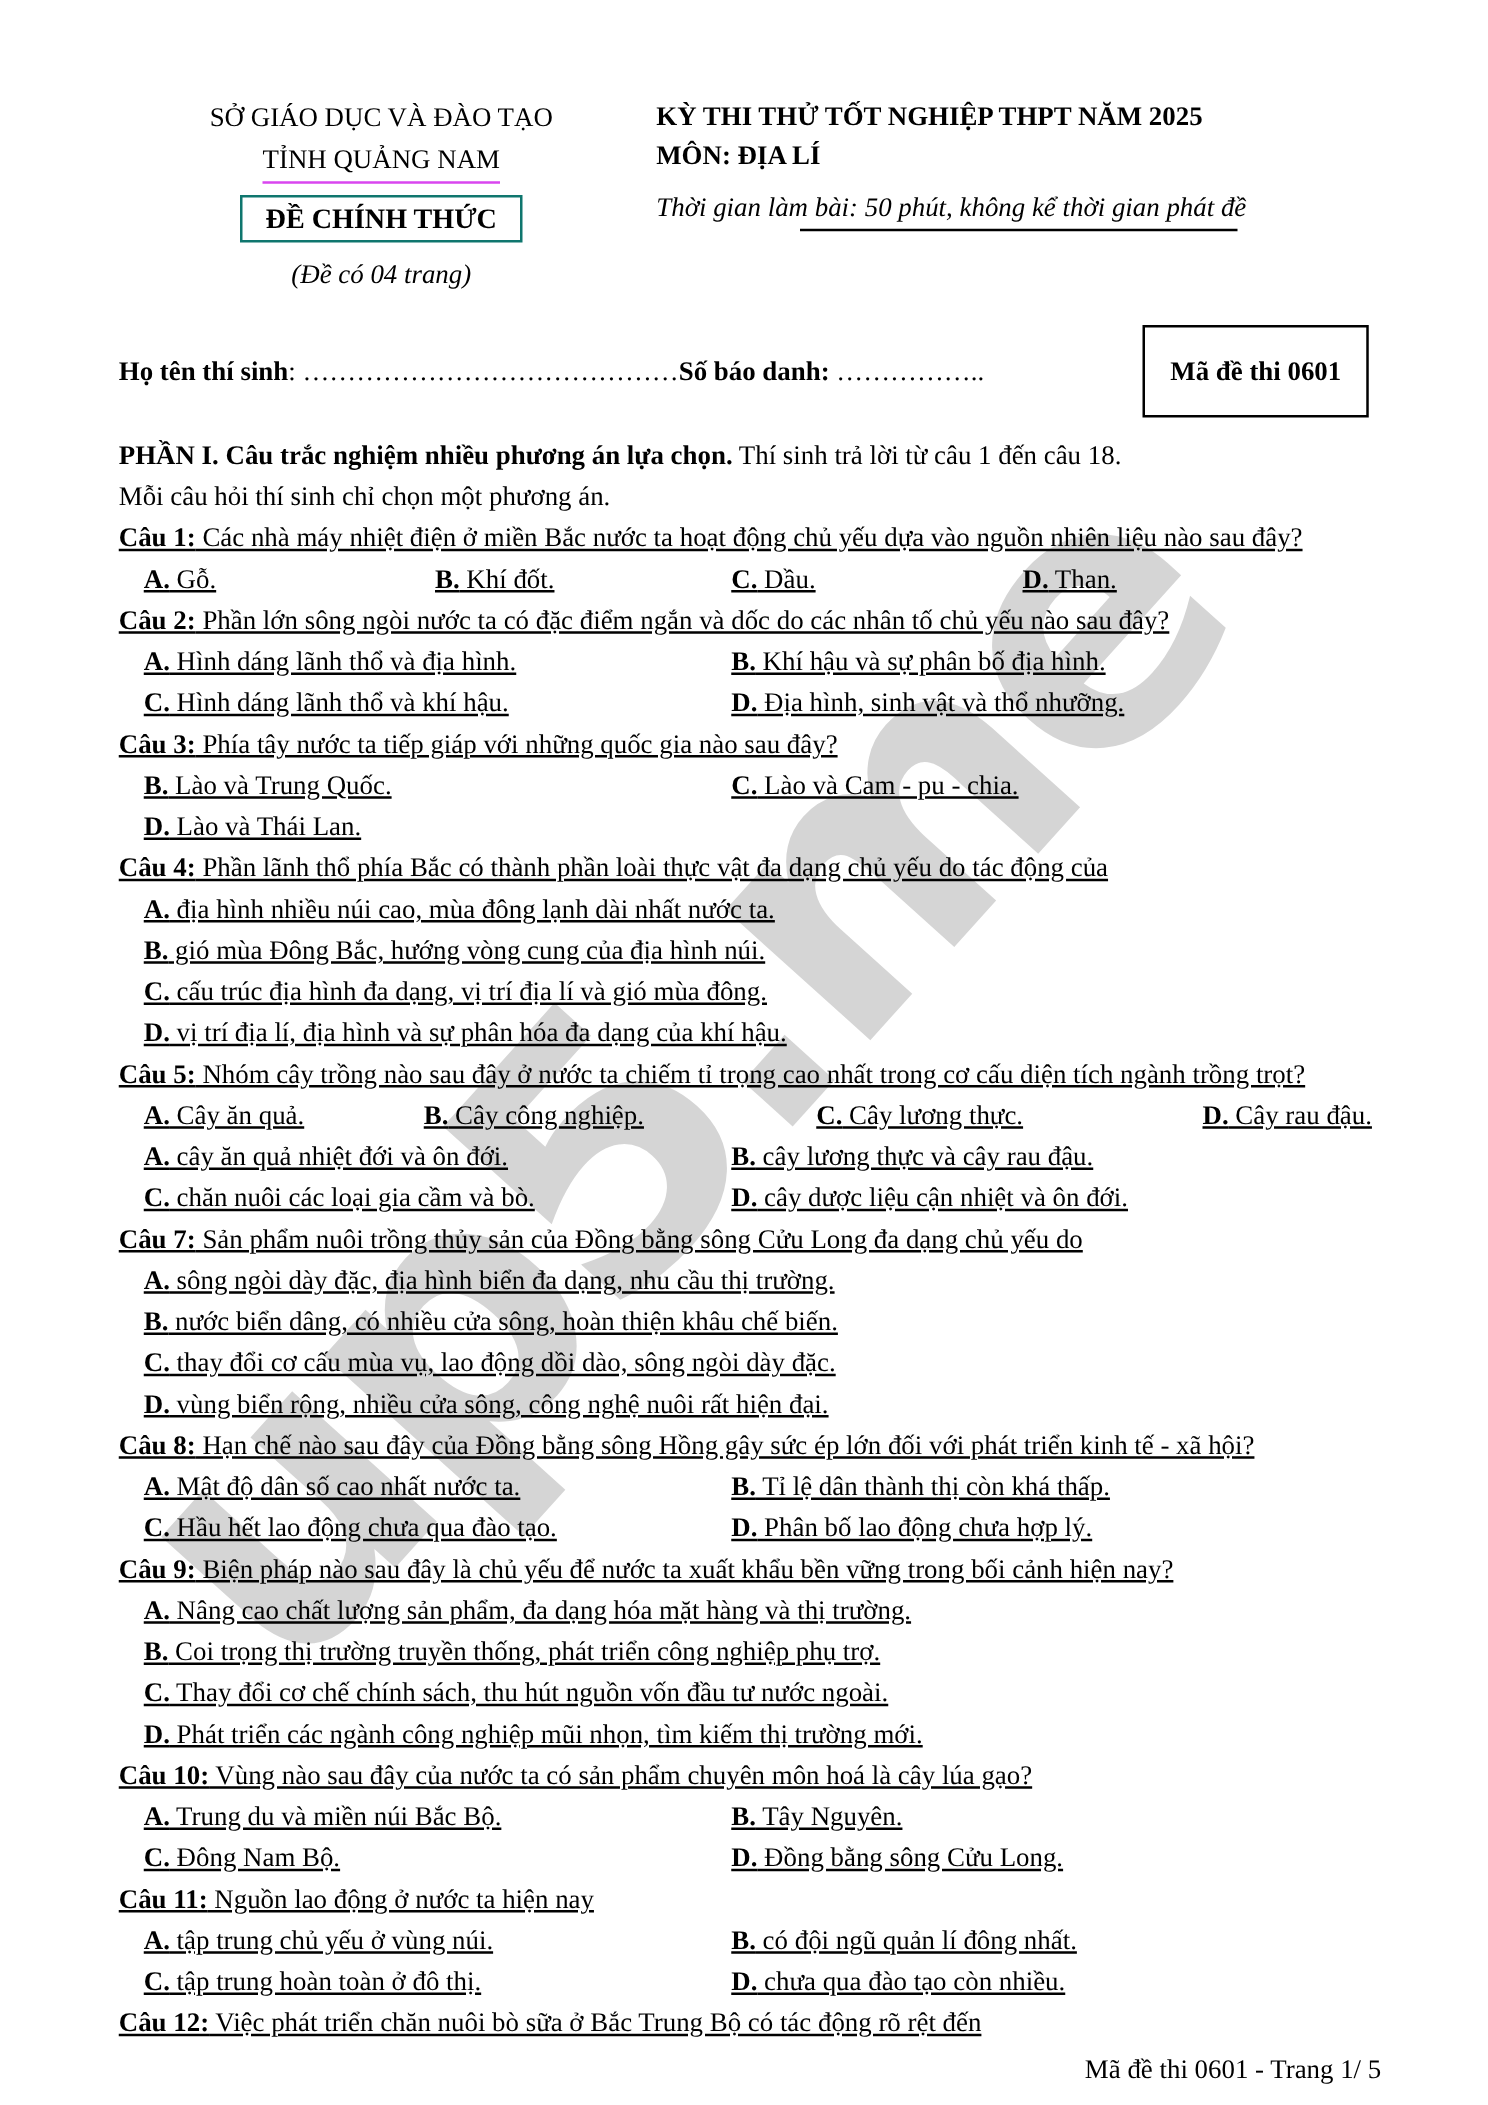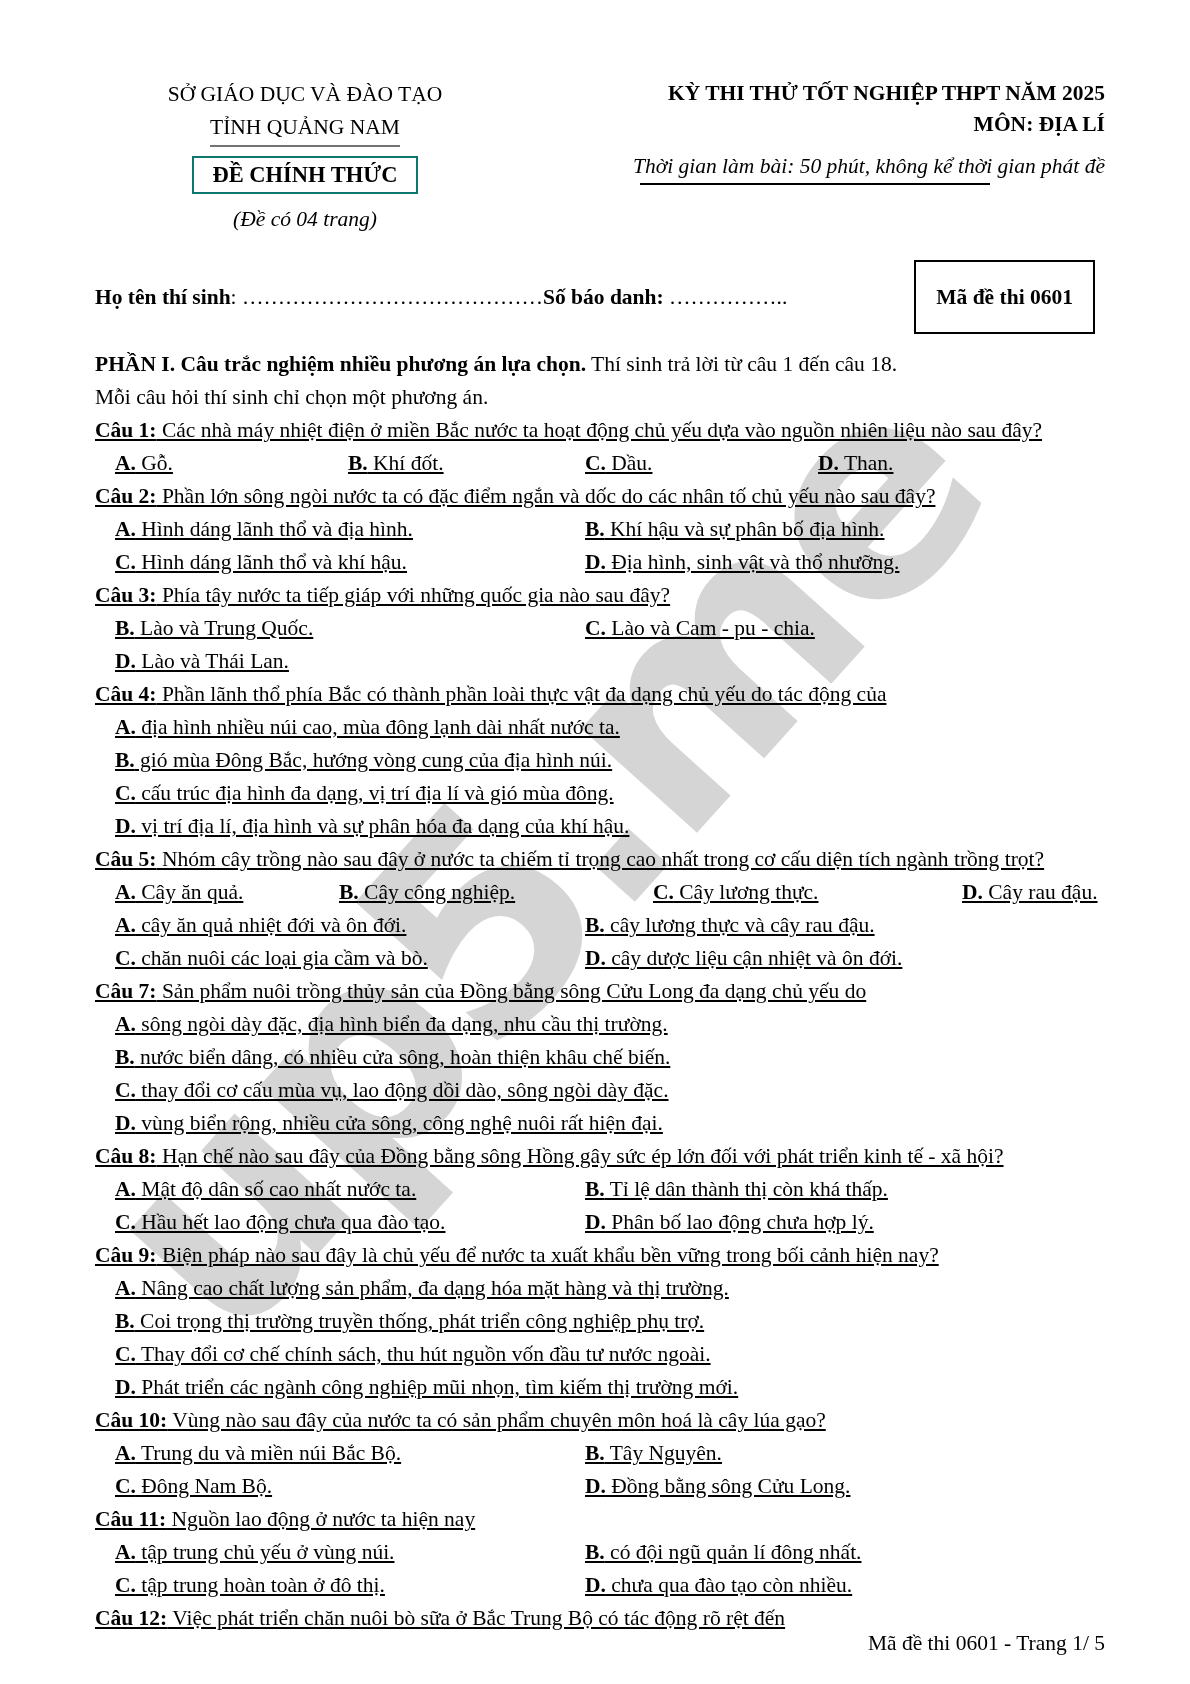--- a/index.html
+++ b/index.html
@@ -13,41 +13,41 @@
     transform:translate(-50%,-50%) rotate(-48deg);
     font-family:"DejaVu Sans",sans-serif;font-weight:bold;
     font-size:285px;letter-spacing:-10px;color:#cbcbcb;opacity:.8;
     white-space:nowrap;pointer-events:none;
   }
   .content{position:relative;z-index:1;padding:78px 85px 0 95px;}
   .b{font-weight:bold;}
   
   .header{display:flex;align-items:flex-start;}
   .h-left{width:420px;text-align:center;}
-  .h-right{flex:1;text-align:right;padding-left:10px;}
-  .underlined{display:inline-block;border-bottom:2px solid #737373;padding-bottom:1px;}
+  .h-right{flex:1;text-align:left;padding-left:10px;}
+  .underlined{display:inline-block;border-bottom:2px solid #d946ef;padding-bottom:1px;}
   .exam-box{display:inline-block;border:2px solid #0f766e;font-weight:bold;padding:4px 18px;margin-top:9px;font-size:22.5px;line-height:26px;}
   .pages-note{font-style:italic;margin-top:9px;}
   .h-right .title{font-weight:bold;font-size:21.5px;line-height:31px;}
   .duration{font-style:italic;margin-top:13px;line-height:26px;}
   .duration-rule{width:350px;border-top:2px solid #000;margin:4px auto 0;height:0;}
   
   .student-row{margin-top:24px;display:flex;justify-content:space-between;align-items:center;}
   .code-box{border:2px solid #000;font-weight:bold;padding:22px 20px;font-size:21.5px;line-height:26px;margin-right:10px;}
   
   .part1{margin-top:14px;}
   
   .question{margin:0;text-decoration:underline;}
   .opts{margin-left:20px;display:grid;}
   .opts.four{grid-template-columns:233px 237px 233px 1fr;}
   .opts.four5{grid-template-columns:180px 270px 265px 1fr;gap:44px;}
   .opts.two{grid-template-columns:470px 1fr;}
   .opts.list{grid-template-columns:1fr;}
   
-  .footer{position:absolute;right:85px;bottom:24px;font-size:21.5px;z-index:1;}
+  .footer{position:absolute;right:85px;bottom:12px;font-size:21.5px;z-index:1;}
 </style>
 </head>
 <body>
 
 <div class="watermark">up5.me</div>
 
 <div class="content">
 
   <div class="header">
     <div class="h-left">

